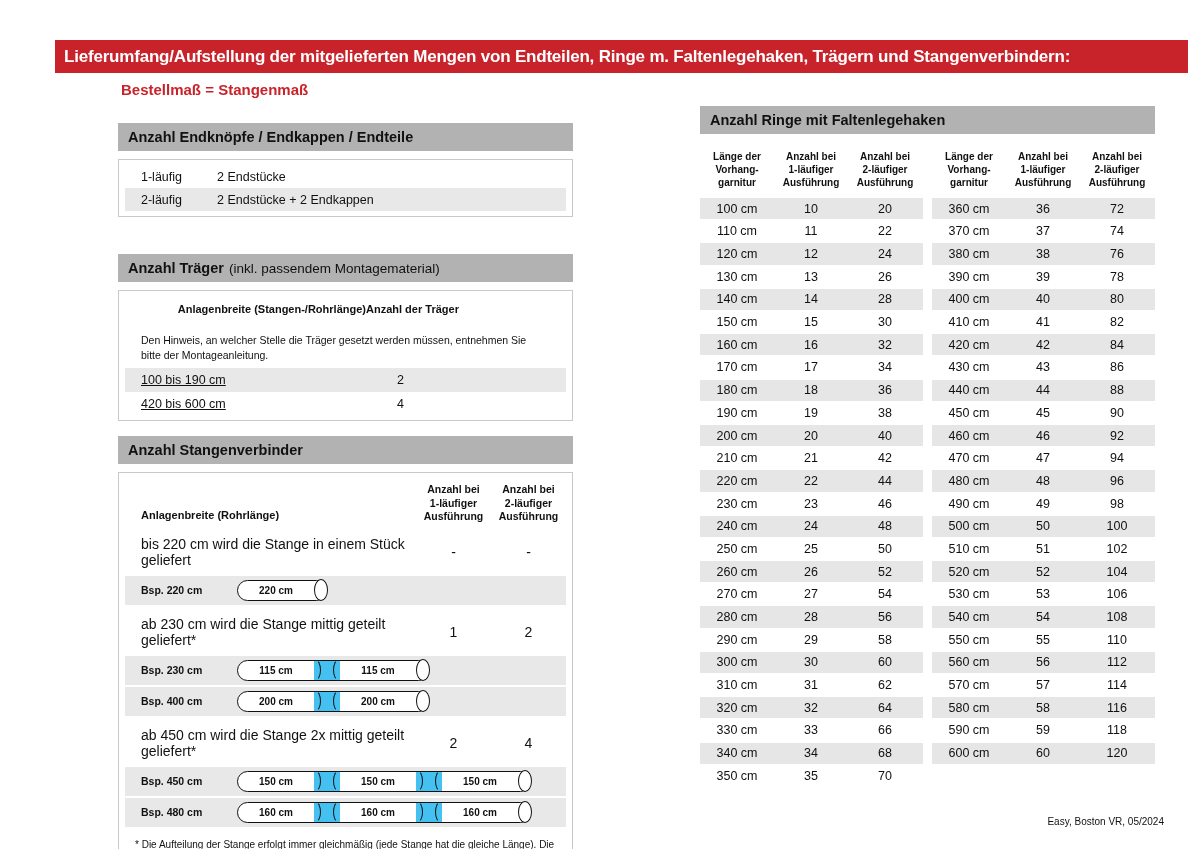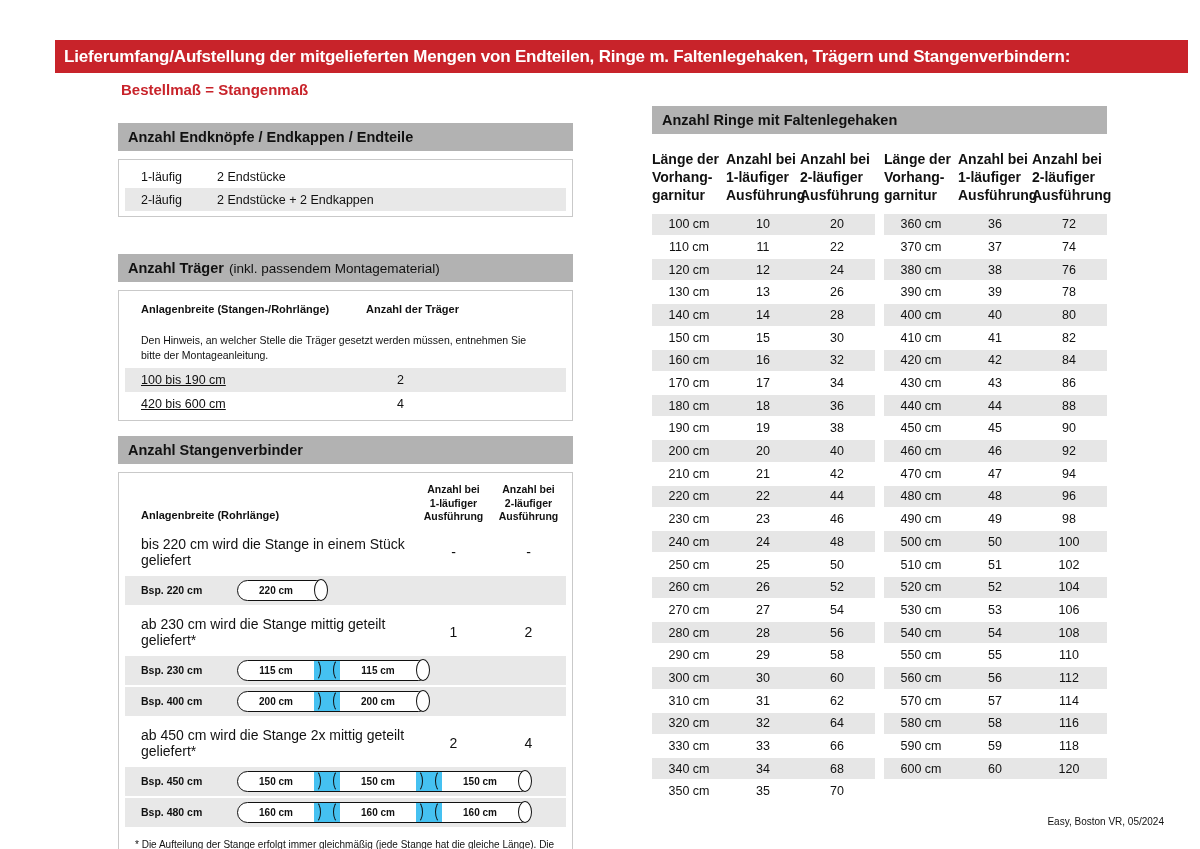--- a/index.html
+++ b/index.html
@@ -7,38 +7,38 @@
   body { width:1200px; height:849px; font-family:"Liberation Sans", sans-serif; color:#111; }
   .page { position:relative; width:1188px; height:849px; background:#fff; overflow:hidden; }
 
   .top-bar { position:absolute; left:55px; top:40px; width:1145px; height:33px; background:#c8232a;
              color:#fff; display:flex; align-items:center; padding-left:9px;
              font-weight:bold; font-size:17px; letter-spacing:-0.2px; }
 
   .subtitle { position:absolute; left:121px; top:81px; color:#c8232a; font-weight:bold; font-size:15px; }
 
   .col-left  { position:absolute; left:118px; top:123px; width:455px; }
-  .col-right { position:absolute; left:652px; top:106px; width:455px; }
+  .col-right { position:absolute; left:700px; top:106px; width:455px; }
 
   .sec-header { height:28px; background:#b2b2b2; display:flex; align-items:center;
                 padding-left:10px; font-size:14.5px; font-weight:bold; color:#111; }
   .sec-header .normal { font-weight:normal; margin-left:5px; font-size:13.5px; }
 
   .box { border:1px solid #c9c9c9; background:#fff; padding:5px 6px; margin-top:8px; }
 
   
   #endteile-box { margin-bottom:37px; }
   .et-row { display:flex; align-items:center; height:23px; padding-left:16px; font-size:12.5px; }
   #endteile-box div:nth-of-type(even) { background:#e8e8e8; }
   .et-label { width:76px; }
 
   
   #traeger-box { margin-bottom:15px; }
   .tr-head { display:flex; padding:7px 0 9px 16px; font-size:11px; font-weight:bold; }
-  .tr-head .c1 { flex:1; }
+  .tr-head .c1 { flex:1;text-align:right; }
   .tr-head .c2 { width:200px; }
   .tr-row { display:flex; align-items:center; height:23.5px; padding-left:16px; font-size:12.5px; }
   .tr-row .c1 { flex:1;text-decoration:underline; }
   .tr-row .c2 { width:200px; padding-left:31px; }
   #traeger-box div:nth-of-type(odd) { background:#e8e8e8; }
   .tr-note { font-size:10.5px; line-height:1.4; padding:9px 16px 6px 16px; max-width:430px; }
 
   
   .vb-head { display:flex; align-items:flex-end; padding:5px 0 4px 16px; }
   .vb-head .vc1 { flex:1; font-size:11px; font-weight:bold; padding-bottom:2px; }
@@ -60,21 +60,21 @@
   .connector::after  { right:-5px; border-left-color:#111; }
   .endcap { flex:none; width:14px; margin:-1.6px -1.6px -1.6px 0; border:1.6px solid #111;
             border-radius:50%; background:#fff; }
 
   .vb-foot { font-size:10px; line-height:1.45; padding:9px 10px 4px 10px; }
 
   
   .ring-wrap { display:flex; gap:9px; margin-top:14px; }
   .ringtable { width:223px; }
   .ringhead { display:flex; margin:2px 0 9px 0; }
-  .ringhead span { width:74px; font-size:14px; font-weight:bold;
+  .ringhead span { width:74px; text-align:center; font-size:10px; font-weight:bold;
                    white-space:pre-line; line-height:1.3; }
   .ringrow { display:flex; align-items:center; height:21.3px; margin-bottom:1.4px; font-size:12.5px; }
   .ringrow span { width:74px; text-align:center; }
   .ringtable div:nth-of-type(odd) { background:#e6e6e6; }
 
   .footer { position:absolute; right:24px; top:816px; font-size:10px; color:#111; }
 </style>
 </head>
 <body>
 

